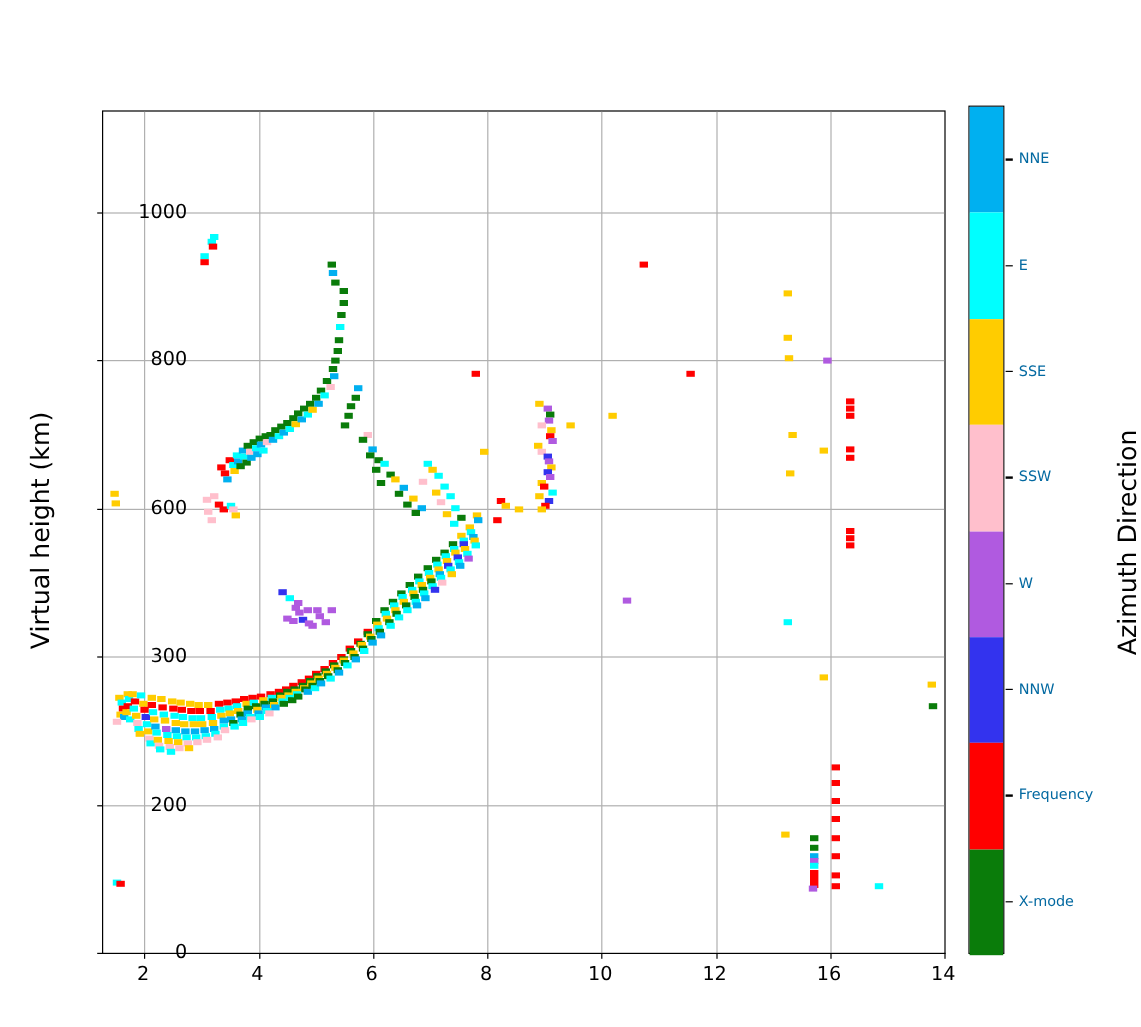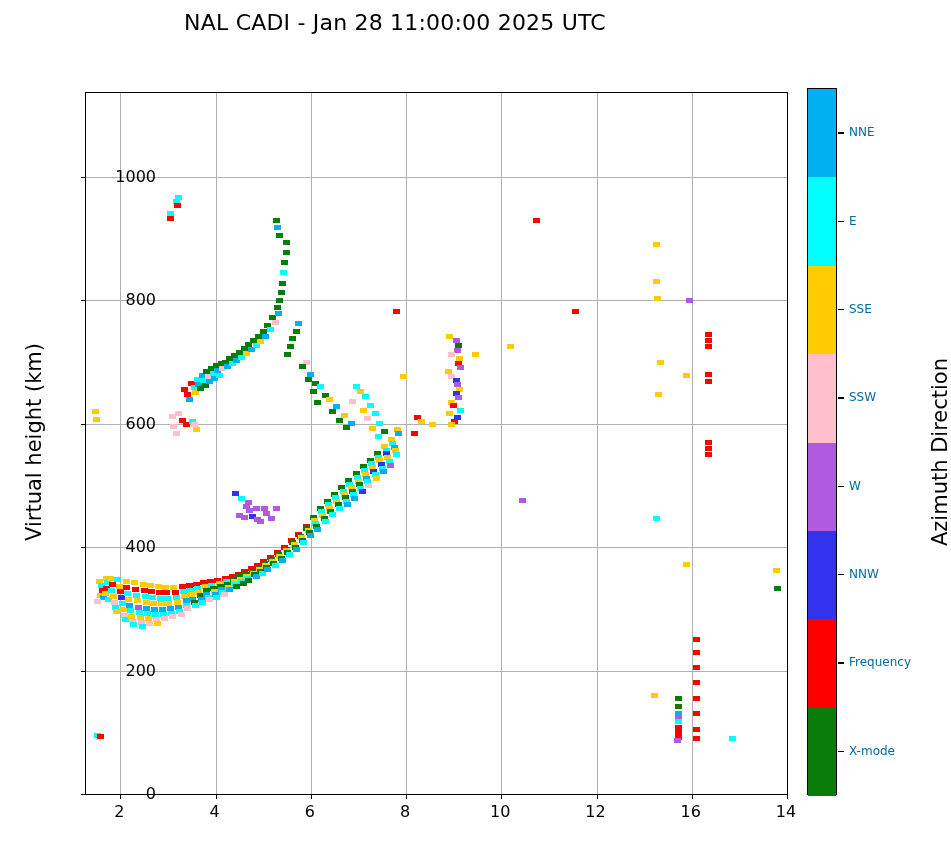--- a/index.html
+++ b/index.html
@@ -130,21 +130,20 @@
     color: #000;
     transform: rotate(-90deg);
     transform-origin: center center;
   }
 </style>
 </head>
 <body>
 
 <div id="root">
 
-  <div class="chart-title">NAL CADI - Jan 28 11:00:00 2025 UTC</div>
 
   <div id="plot-frame">
     <div id="plot-area">
         <div class="gridline-v" style="left: 34.288px;"></div>
         <div class="gridline-v" style="left: 129.533px;"></div>
         <div class="gridline-v" style="left: 224.777px;"></div>
         <div class="gridline-v" style="left: 320.022px;"></div>
         <div class="gridline-v" style="left: 415.266px;"></div>
         <div class="gridline-v" style="left: 510.511px;"></div>
         <div class="gridline-v" style="left: 605.755px;"></div>
@@ -619,21 +618,21 @@
       <div class="tick-x-label" style="left: 119.288px;">2</div>
       <div class="tick-x-label" style="left: 214.533px;">4</div>
       <div class="tick-x-label" style="left: 309.777px;">6</div>
       <div class="tick-x-label" style="left: 405.022px;">8</div>
       <div class="tick-x-label" style="left: 500.266px;">10</div>
       <div class="tick-x-label" style="left: 595.511px;">12</div>
       <div class="tick-x-label" style="left: 690.755px;">16</div>
       <div class="tick-x-label" style="left: 786px;">14</div>
       <div class="tick-y-label" style="top: 793px;">0</div>
       <div class="tick-y-label" style="top: 669.585px;">200</div>
-      <div class="tick-y-label" style="top: 546.169px;">400</div>
+      <div class="tick-y-label" style="top: 546.169px;">300</div>
       <div class="tick-y-label" style="top: 422.754px;">600</div>
       <div class="tick-y-label" style="top: 299.338px;">800</div>
       <div class="tick-y-label" style="top: 175.923px;">1000</div>
     </div>
 
   <div id="ylabel">Virtual height (km)</div>
 
   <div id="colorbar-wrap">
       <div class="cb-seg" style="background: rgb(0, 176, 240); height: 88.375px;"></div>
       <div class="cb-seg" style="background: rgb(0, 255, 255); height: 88.375px;"></div>

